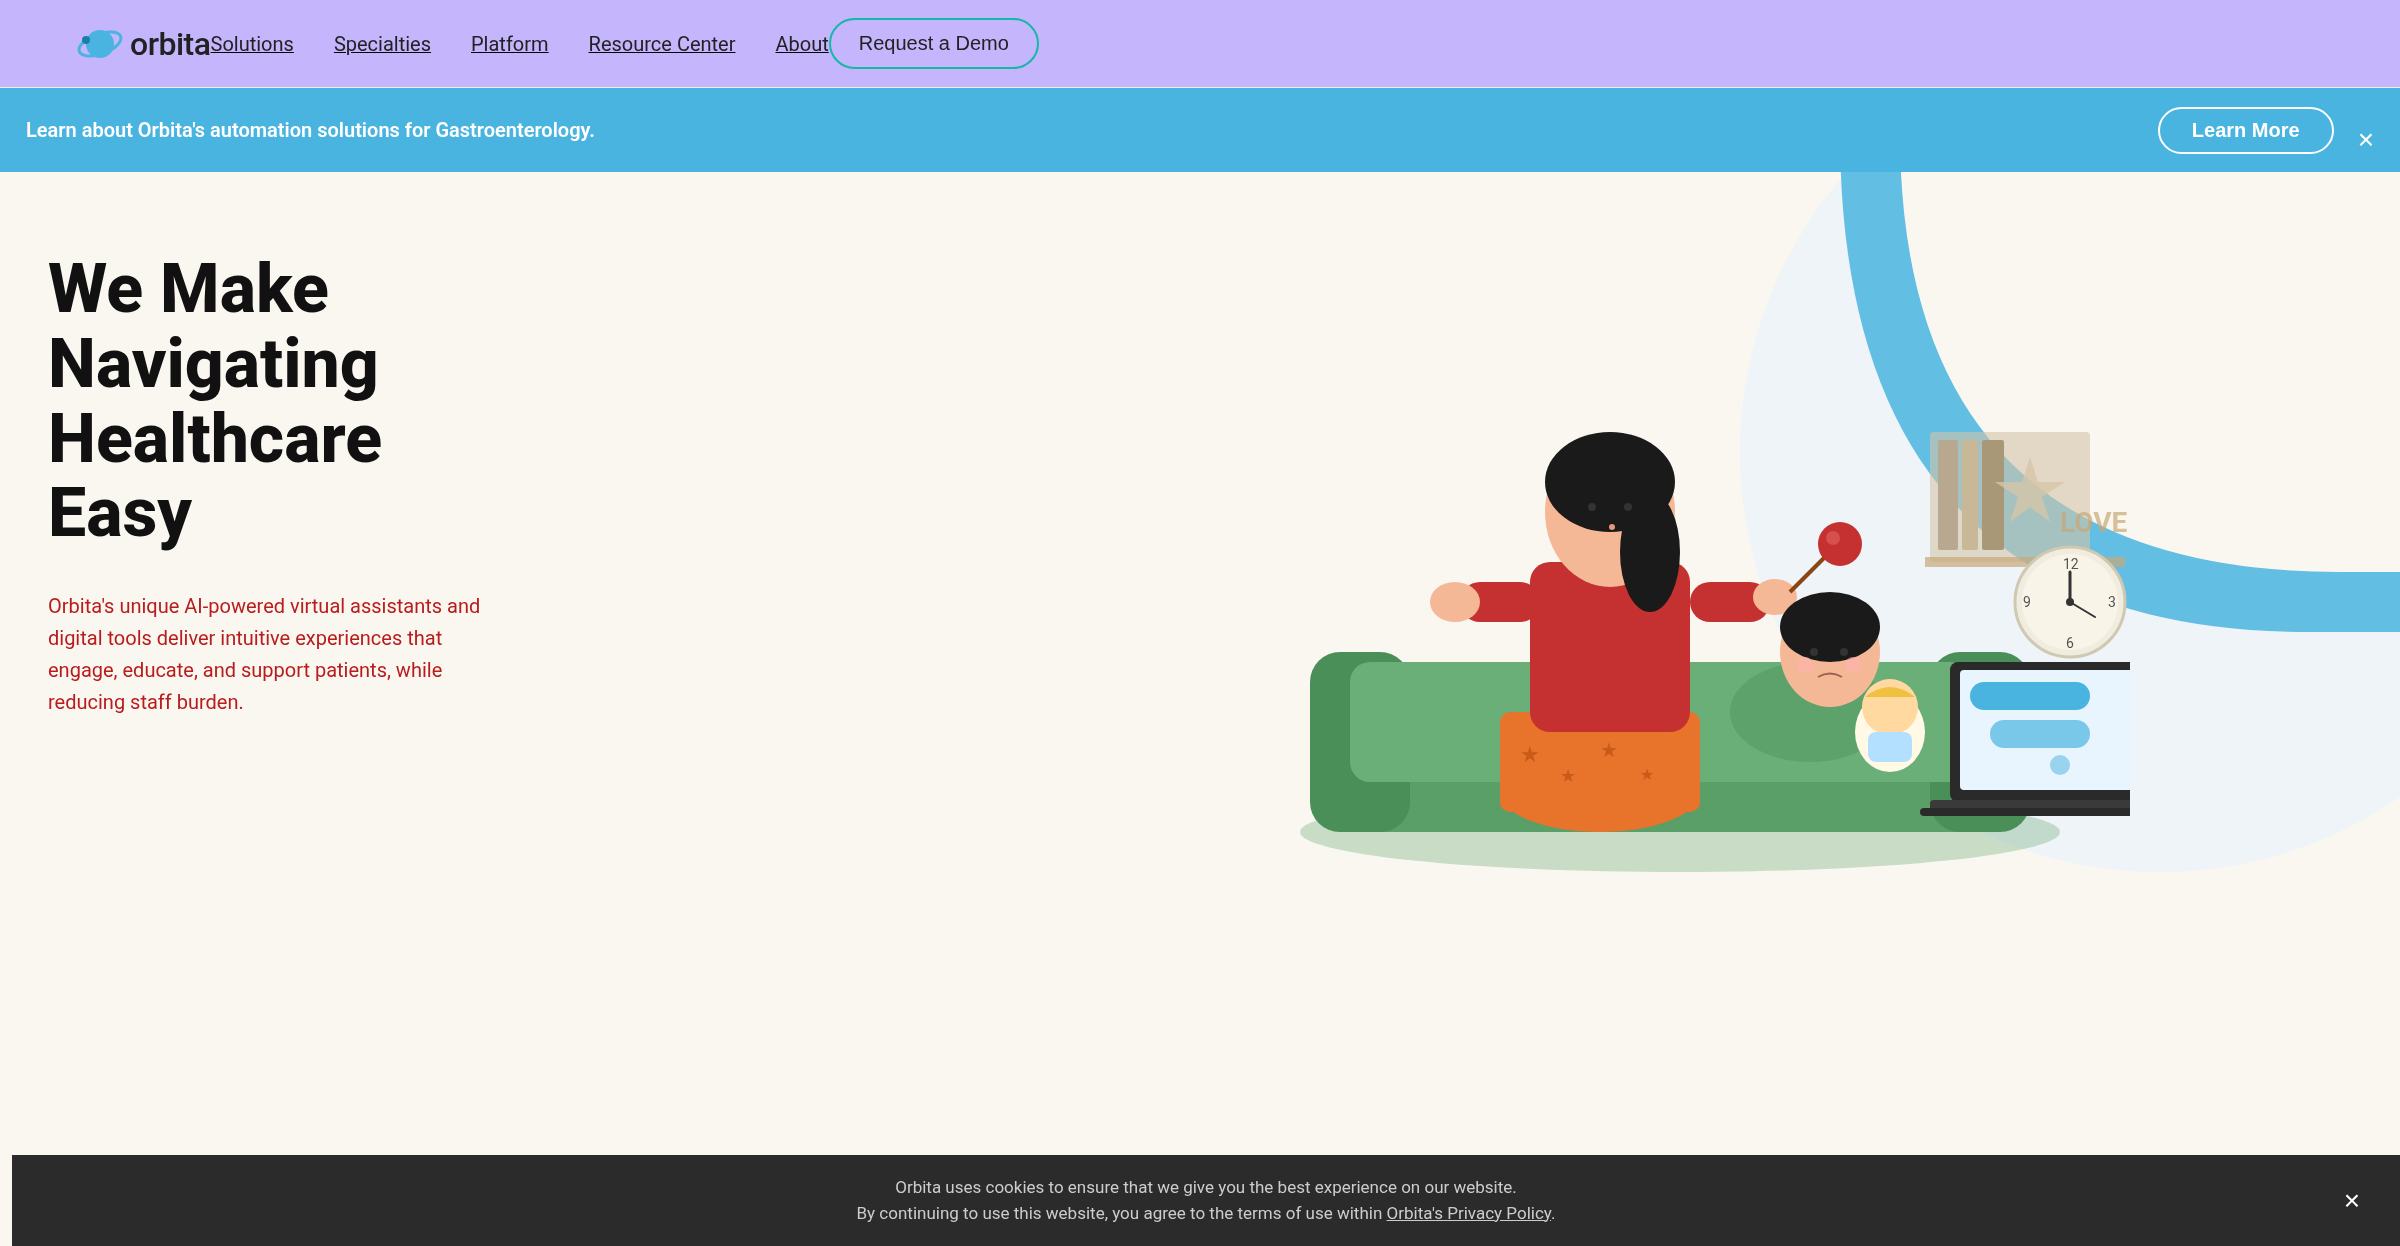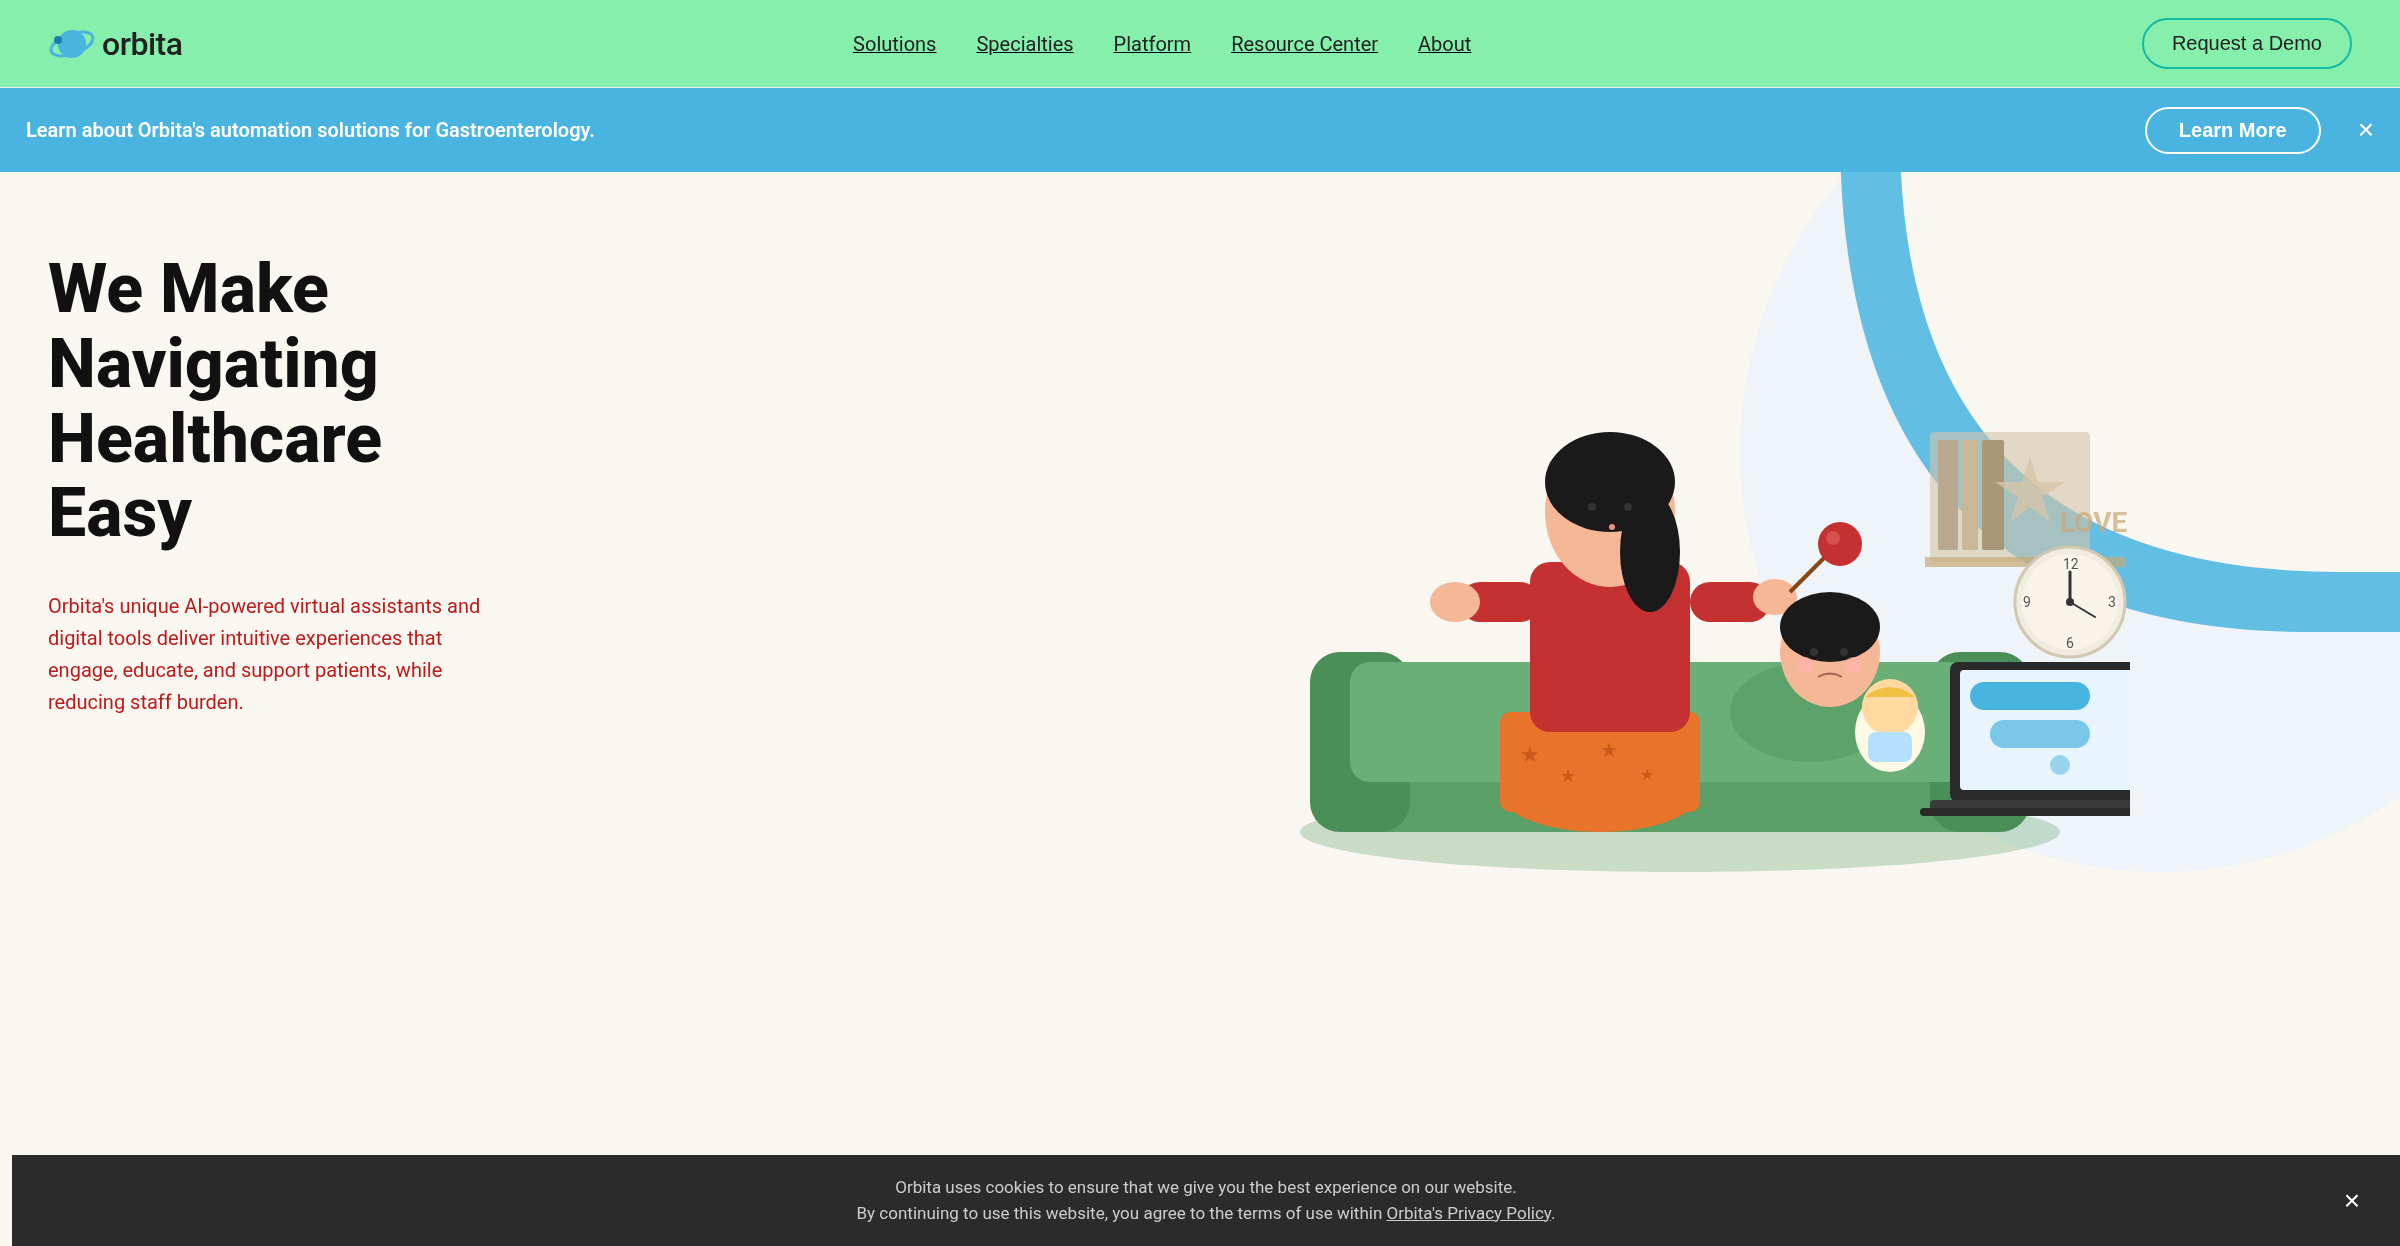--- a/index.html
+++ b/index.html
@@ -6,24 +6,24 @@
     body {
       font-family: -apple-system, BlinkMacSystemFont, 'Segoe UI', Roboto, sans-serif;
       background: #faf6f0;
       overflow-x: hidden;
     }
 
     
     .navbar {
       display: flex;
       align-items: center;
-      justify-content: space-between;
-      padding: 0 48px;
+      justify-content: flex-start;
+      padding: 0 76px;
       height: 88px;
-      background: #86efac;
+      background: #c4b5fd;
       border-bottom: 1px solid #eee;
       position: relative;
       z-index: 100;
     }
     .logo {
       display: flex;
       align-items: center;
       gap: 6px;
       text-decoration: none;
     }
@@ -71,22 +71,22 @@
       padding: 0 26px;
       height: 84px;
     }
     .banner-text {
       color: #fff;
       font-size: 20px;
       font-weight: 600;
     }
     .banner-right {
       display: flex;
-      align-items: center;
-      gap: 37px;
+      align-items: flex-end;
+      gap: 24px;
     }
     .banner-btn {
       border: 2px solid #fff;
       border-radius: 50px;
       padding: 10px 32px;
       font-size: 20px;
       font-weight: 600;
       color: #fff;
       background: transparent;
       cursor: pointer;

